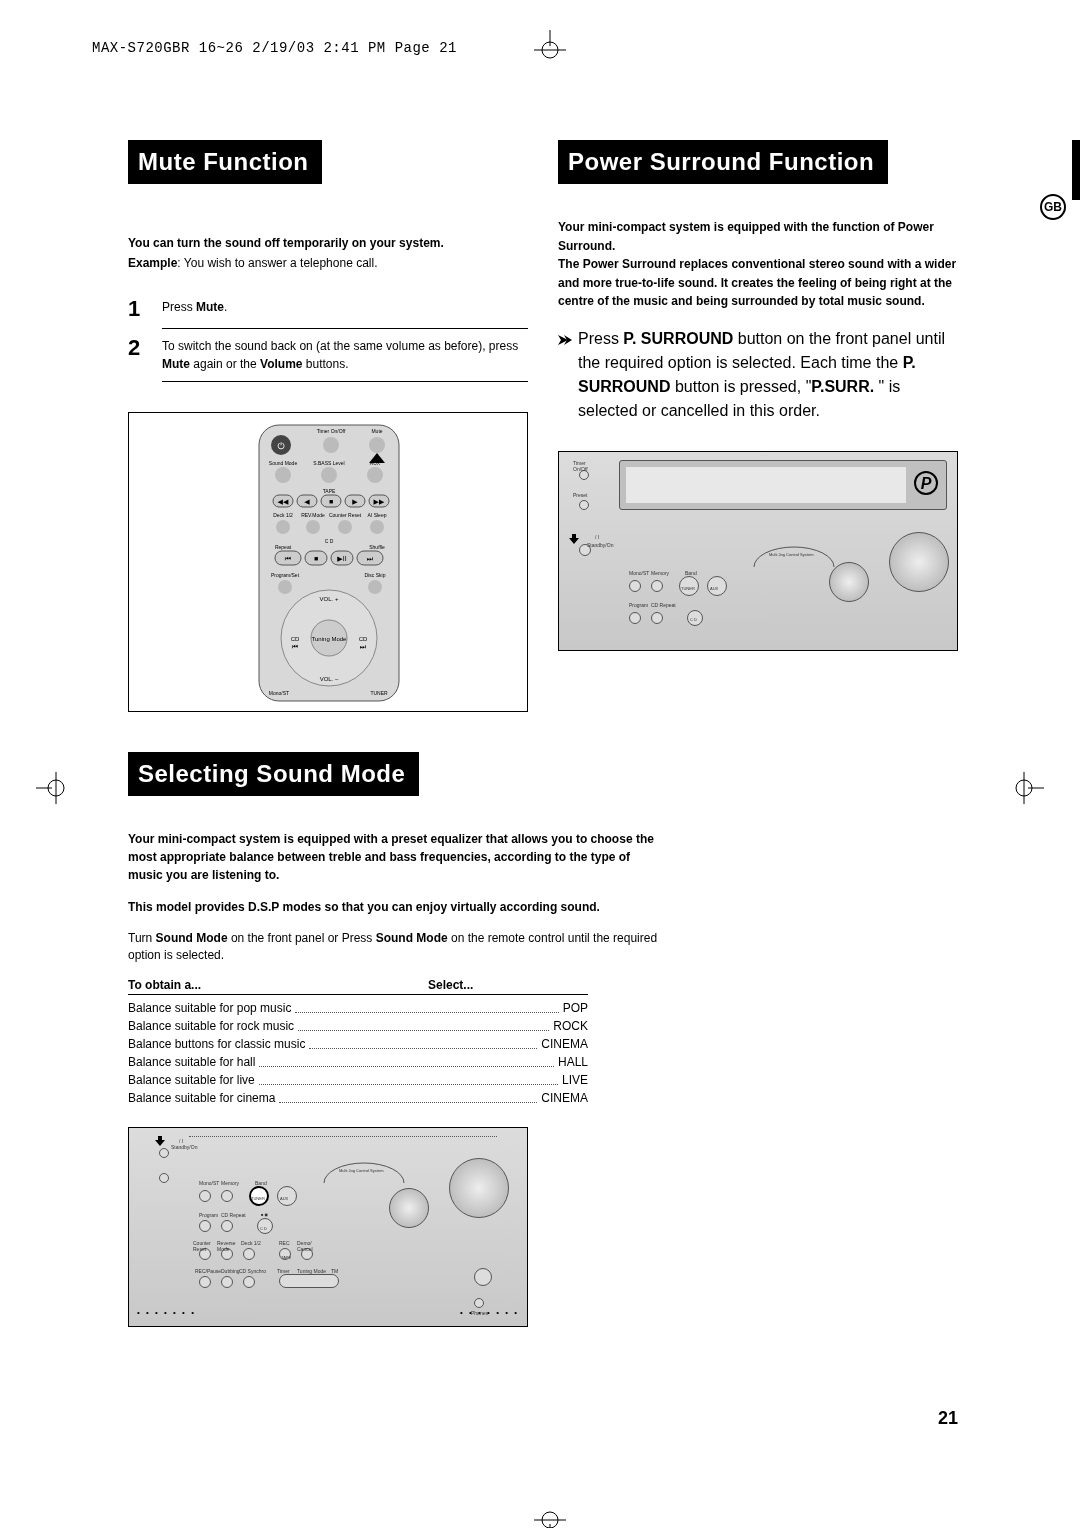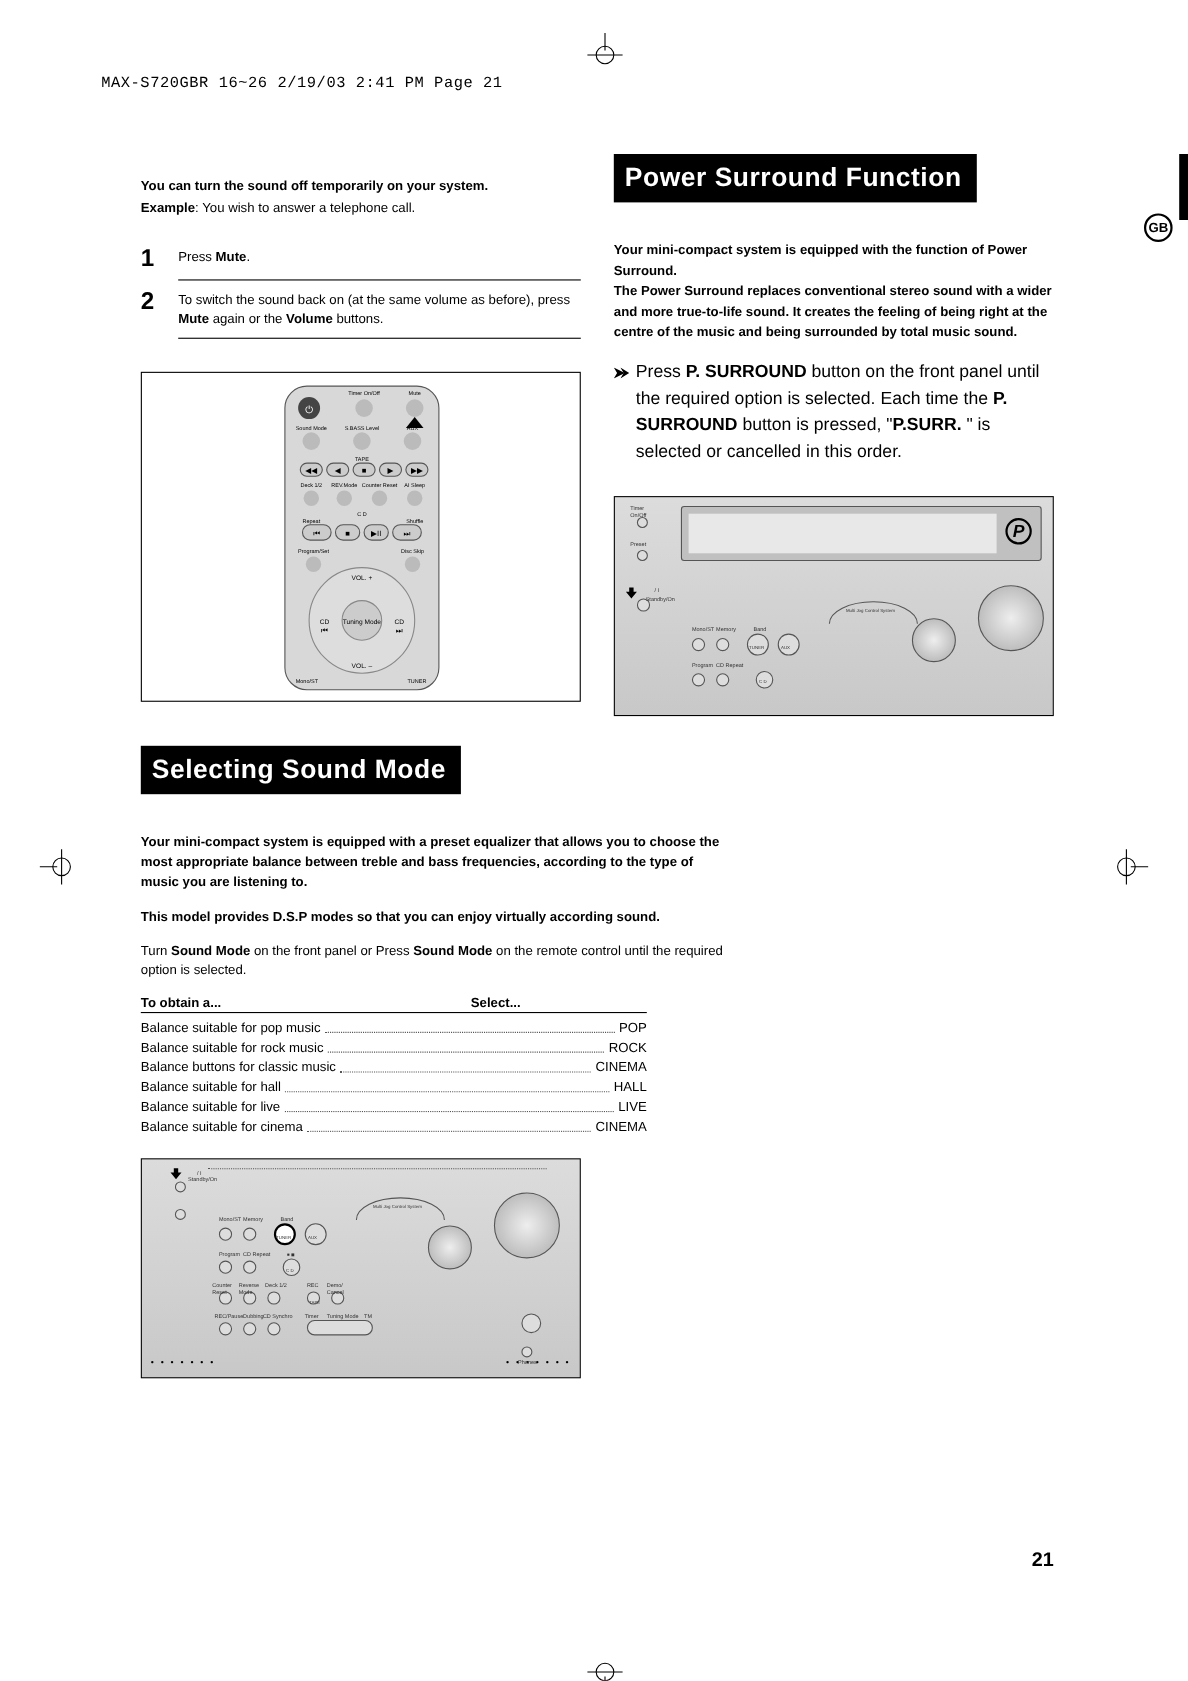--- a/index.html
+++ b/index.html
@@ -11,21 +11,20 @@
     position: relative;
     color: #000;
   }
   .header-line {
     position: absolute;
     top: 40px;
     left: 92px;
     font-size: 14px;
     font-family: "Courier New", monospace;
     letter-spacing: 0.5px;
-    margin-top: 28px;
   }
   .crop-mark {
     position: absolute;
     stroke: #000;
     fill: none;
   }
   .cm-top { top: 30px; left: 530px; }
   .cm-left { top: 768px; left: 36px; }
   .cm-right { top: 768px; right: 36px; }
   .cm-bottom { top: 1500px; left: 530px; }
@@ -34,21 +33,21 @@
     display: inline-block;
     background: #000;
     color: #fff;
     font-weight: bold;
     font-size: 24px;
     padding: 8px 14px 8px 10px;
     letter-spacing: 0.5px;
   }
   .col-left { float: left; width: 400px; }
   .col-right { float: right; width: 400px; }
-  .intro { font-size: 12px; font-weight: bold; margin-top: 20px; line-height: 1.5; }
+  .intro { font-size: 12px; font-weight: bold; margin-top: 50px; line-height: 1.5; }
   .example-line { font-size: 12px; margin-top: 4px; }
   .example-line .b { font-weight: bold; }
   .steps { margin-top: 22px; font-size: 12px; }
   .step-row { display: flex; align-items: flex-start; padding: 6px 0; }
   .step-num { font-size: 22px; font-weight: bold; width: 34px; flex: 0 0 34px; line-height: 1; }
   .step-text { line-height: 1.5; font-size: 12px; }
   .step-text .b { font-weight: bold; }
   .hr { border: 0; border-top: 1px solid #000; margin: 2px 0 2px 34px; }
   .remote-box {
     margin-top: 30px;
@@ -140,20 +139,21 @@
     <line x1="4" y1="20" x2="36" y2="20" stroke="#000"></line>
     <circle cx="20" cy="20" r="8" stroke="#000" fill="none"></circle>
   </svg>
 
 <div class="black-strip"></div>
 <div class="gb-badge">GB</div>
 
 <div class="page21-content">
 
   <div class="col-left">
+    <div class="section-heading">Mute Function</div>
 
     <div class="intro">You can turn the sound off temporarily on your system.</div>
     <div class="example-line">
       <span class="b">Example</span><span>: You wish to answer a telephone call.</span>
     </div>
 
     <div class="steps">
       <div class="step-row">
         <div class="step-num">1</div>
         <div class="step-text"><span>Press </span><span class="b">Mute</span><span>.</span></div>

